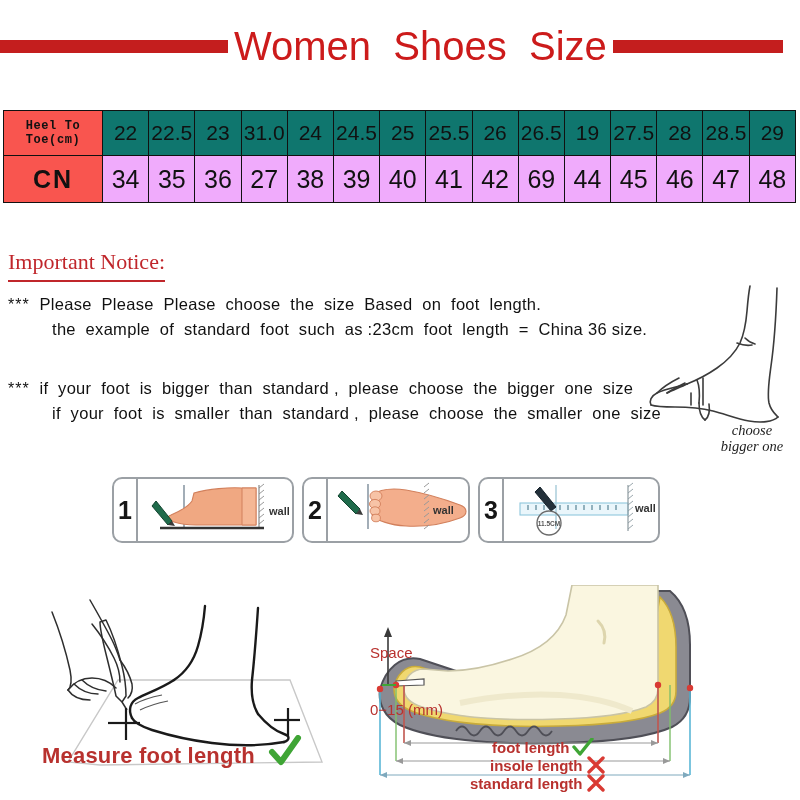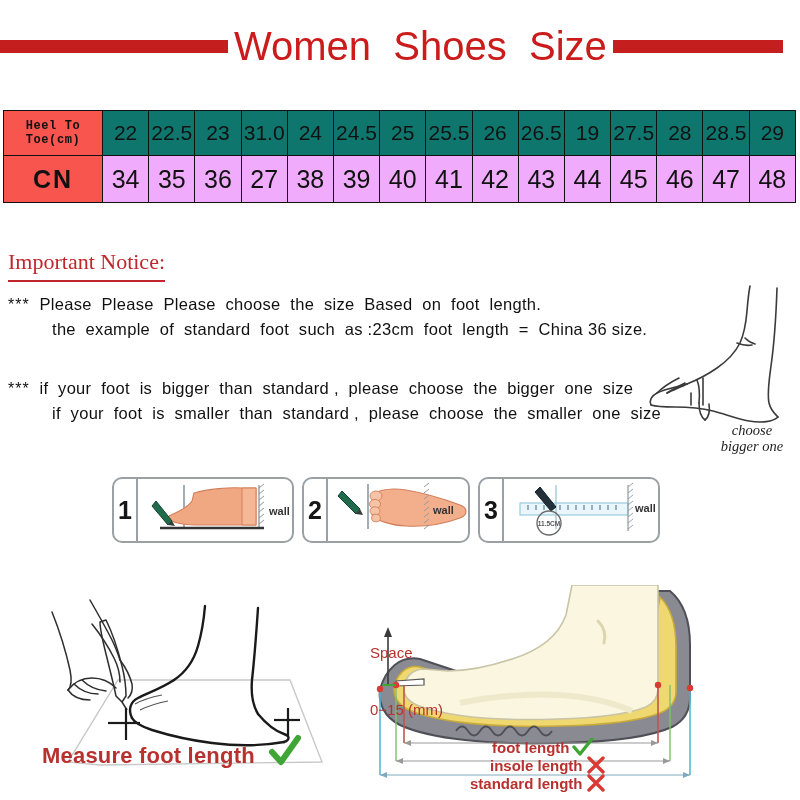--- a/index.html
+++ b/index.html
@@ -151,21 +151,21 @@
       <td class="lbl-cell r2">CN</td>
       <td class="cn-cell">34</td>
       <td class="cn-cell">35</td>
       <td class="cn-cell">36</td>
       <td class="cn-cell">27</td>
       <td class="cn-cell">38</td>
       <td class="cn-cell">39</td>
       <td class="cn-cell">40</td>
       <td class="cn-cell">41</td>
       <td class="cn-cell">42</td>
-      <td class="cn-cell">43</td>
+      <td class="cn-cell">69</td>
       <td class="cn-cell">44</td>
       <td class="cn-cell">45</td>
       <td class="cn-cell">46</td>
       <td class="cn-cell">47</td>
       <td class="cn-cell">48</td>
     </tr>
   </tbody>
 </table>
 
 <div class="notice-title">Important Notice:</div>

